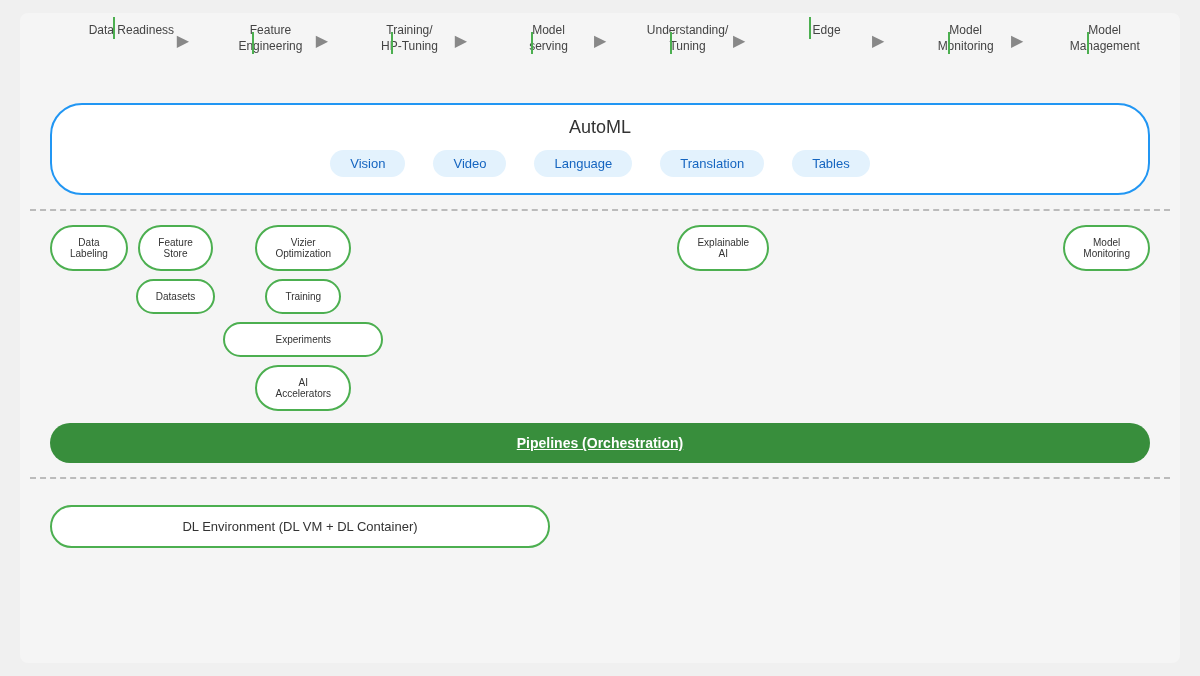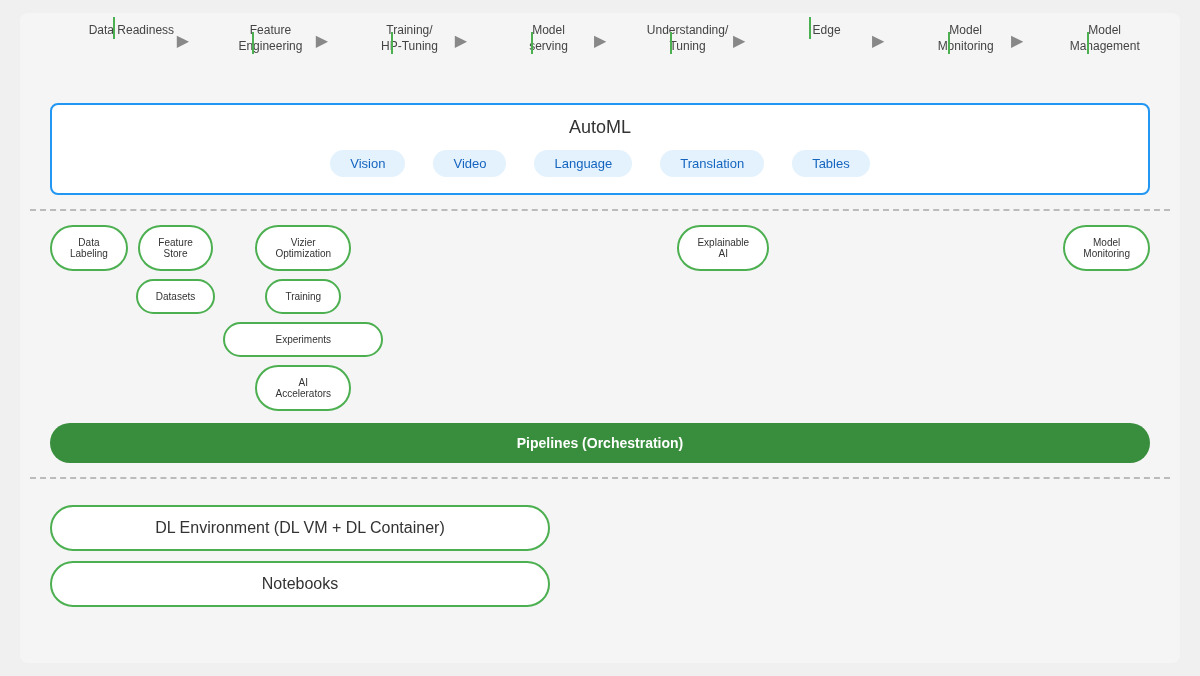--- a/index.html
+++ b/index.html
@@ -60,21 +60,21 @@
       left: 50%;
       width: 2px;
       height: 22px;
       background: #4caf50;
     }
 
     
     .automl-section {
       margin: 0 30px;
       border: 2.5px solid #2196F3;
-      border-radius: 8px;
+      border-radius: 32px;
       padding: 12px 20px 16px 20px;
       background: white;
       position: relative;
     }
     .automl-title {
       text-align: center;
       font-size: 18px;
       color: #333;
       margin-bottom: 12px;
     }
@@ -122,32 +122,33 @@
     
     .pipelines-bar {
       background: #388e3c;
       color: white;
       border-radius: 30px;
       text-align: center;
       padding: 12px;
       font-size: 14px;
       font-weight: 600;
       margin: 12px 30px 0 30px;
+      text-decoration: underline;
     }
 
     
     .bottom-section {
       margin: 0 30px;
       padding: 12px 0 0 0;
     }
     .bottom-pill {
       border: 2px solid #4caf50;
       border-radius: 30px;
       padding: 12px 18px;
-      font-size: 16px;
+      font-size: 13px;
       color: #333;
       text-align: center;
       background: white;
       margin-bottom: 10px;
       max-width: 500px;
     }
 
     
     .svc-area {
       display: flex;
@@ -260,16 +261,15 @@
     </div>
 
   </div>
 
   <div class="pipelines-bar">Pipelines (Orchestration)</div>
 
   <hr class="dashed-sep">
 
   <div class="bottom-section">
     <div class="bottom-pill">DL Environment (DL VM + DL Container)</div>
-    <div class="bottom-pill">Notebooks</div>
   </div>
 
 </div>
 
 </body></html>

